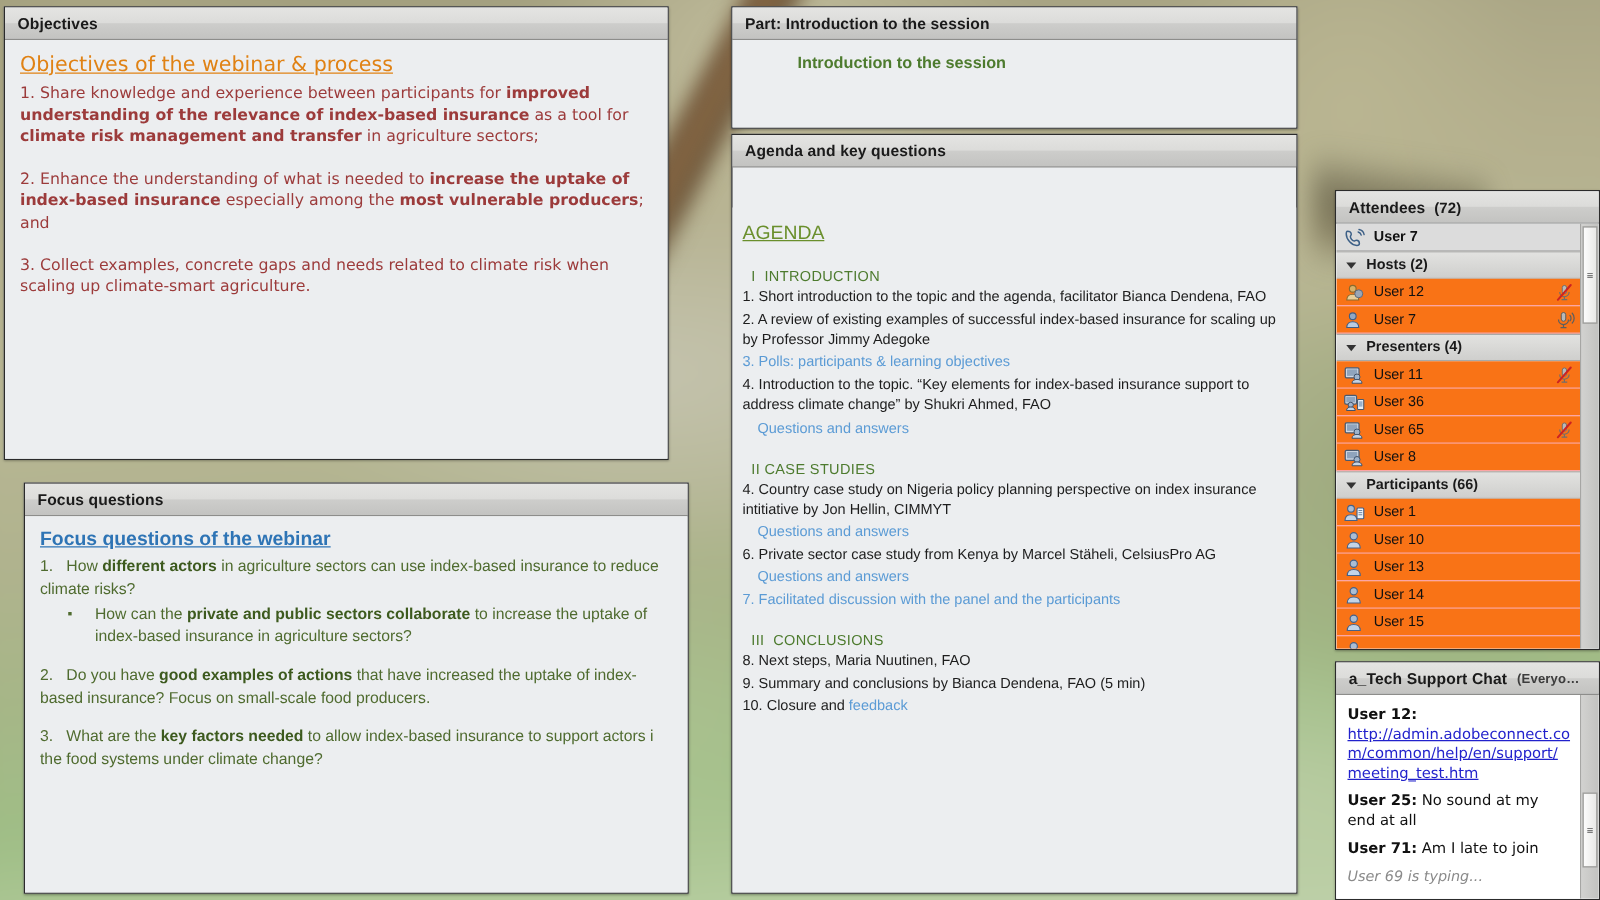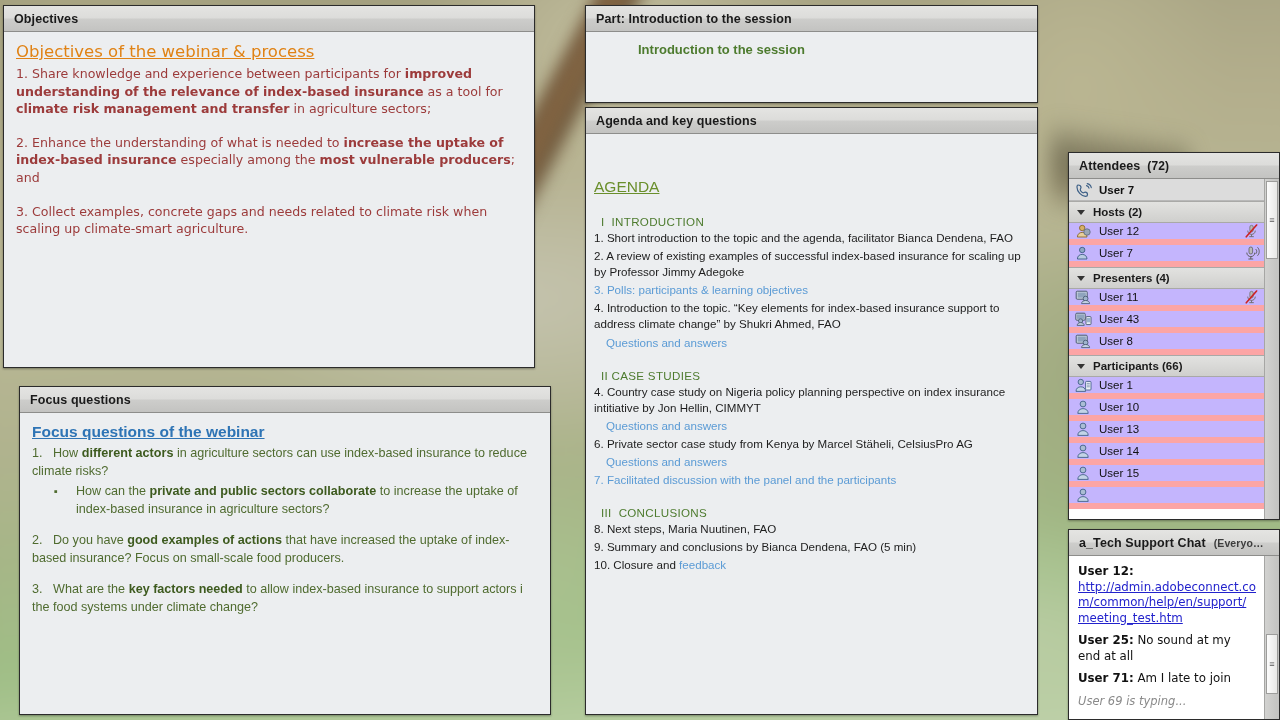--- a/index.html
+++ b/index.html
@@ -124,24 +124,24 @@
   .ag-link { color: #5b9bd5; }
   .ag-qa { color: #5b9bd5; padding-left: 12px; }
   .ag-roman { color: #4d7b2e; }
 
   
   #attendees { width: 212px; }
   .att-scrollwrap { position: absolute; inset: 0; display: flex; }
   .att-list { flex: 1 1 auto; overflow: hidden; background: #fff; }
   .att-row {
     height: 22px; display: flex; align-items: center;
-    border-bottom: 6px solid #fca5a5;
+    border-bottom: 1px solid #fca5a5;
     padding: 0 4px 0 6px;
     font-size: 11.5px; color: #111;
-    background: #c4b5fd;
+    background: #f97316;
   }
   .att-row.self { background: #dcdcdc; border-bottom: 1px solid #b8b8b8; }
   .att-row .nm { flex: 1 1 auto; margin-left: 7px; font-weight: 600; }
   .att-row .nm.reg { font-weight: 400; }
   .grp-row {
     height: 22px; display: flex; align-items: center;
     background: linear-gradient(to bottom,#e2e2e0,#cfcfcd);
     border-top: 1px solid #a9a9a7; border-bottom: 1px solid #a9a9a7;
     padding-left: 8px; font-size: 11.5px; font-weight: 600; color: #1a1a1a;
   }
@@ -330,21 +330,36 @@
           </div>
           <div class="att-row">
             <span class="ic"><svg width="17" height="16" viewBox="0 0 17 16">
                 <rect x="0.8" y="2.2" width="9.4" height="7" rx="1" fill="#cfd8e4" stroke="#4a5a70" stroke-width="1"></rect>
                 <rect x="2" y="3.4" width="7" height="4.5" fill="#8fa4bd"></rect>
                 <circle cx="5.6" cy="9.9" r="2.1" fill="#9fb4cd" stroke="#41536b" stroke-width=".8"></circle>
                 <path d="M2.2 14.4c0-1.8 1.6-2.8 3.5-2.8s3.5 1 3.5 2.8z" fill="#c3d2e4" stroke="#41536b" stroke-width=".8"></path>
                 <rect x="11" y="5.6" width="5" height="8" rx=".7" fill="#e8eef5" stroke="#4a5a70" stroke-width=".9"></rect>
                 <rect x="12" y="7" width="3" height="4.3" fill="#9ab2cc"></rect>
               </svg></span>
-            <span class="nm reg">User 43</span>
+            <span class="nm reg">User 36</span>
+          </div>
+          <div class="att-row">
+            <span class="ic"><svg width="17" height="16" viewBox="0 0 17 16">
+                <rect x="1.2" y="2.2" width="11" height="8" rx="1" fill="#cfd8e4" stroke="#4a5a70" stroke-width="1"></rect>
+                <rect x="2.6" y="3.5" width="8.2" height="5.2" fill="#8fa4bd"></rect>
+                <circle cx="10.6" cy="9.6" r="2.4" fill="#9fb4cd" stroke="#41536b" stroke-width=".8"></circle>
+                <path d="M6.6 14.6c0-2 1.8-3.1 4-3.1s4 1.1 4 3.1z" fill="#c3d2e4" stroke="#41536b" stroke-width=".8"></path>
+              </svg></span>
+            <span class="nm reg">User 65</span>
+            <span class="mic"><svg width="16" height="16" viewBox="0 0 17 16">
+                <rect x="6.2" y="2" width="3.6" height="7" rx="1.8" fill="#b9b9b9" stroke="#6e6e6e" stroke-width=".8"></rect>
+                <path d="M4 7.6c0 2.4 1.8 4 4 4s4-1.6 4-4" fill="none" stroke="#6e6e6e" stroke-width="1"></path>
+                <path d="M8 11.6v2.4M5.6 14h4.8" stroke="#6e6e6e" stroke-width="1"></path>
+                <path d="M2.4 14.2 13.4 1.6" stroke="#cc2222" stroke-width="1.7" stroke-linecap="round"></path>
+              </svg></span>
           </div>
           <div class="att-row">
             <span class="ic"><svg width="17" height="16" viewBox="0 0 17 16">
                 <rect x="1.2" y="2.2" width="11" height="8" rx="1" fill="#cfd8e4" stroke="#4a5a70" stroke-width="1"></rect>
                 <rect x="2.6" y="3.5" width="8.2" height="5.2" fill="#8fa4bd"></rect>
                 <circle cx="10.6" cy="9.6" r="2.4" fill="#9fb4cd" stroke="#41536b" stroke-width=".8"></circle>
                 <path d="M6.6 14.6c0-2 1.8-3.1 4-3.1s4 1.1 4 3.1z" fill="#c3d2e4" stroke="#41536b" stroke-width=".8"></path>
               </svg></span>
             <span class="nm reg">User 8</span>
           </div>

